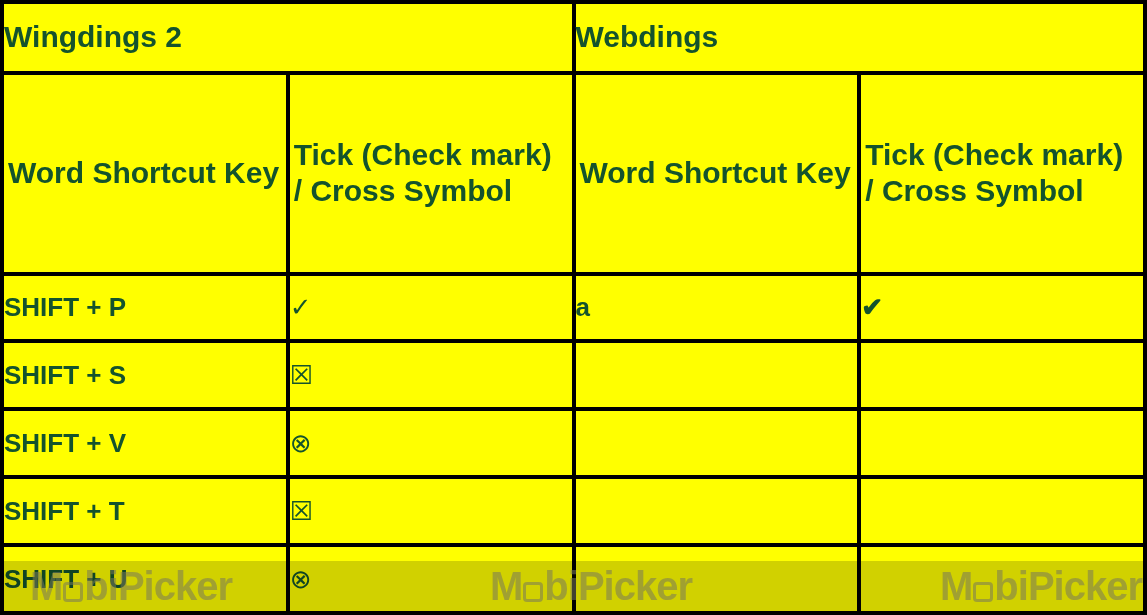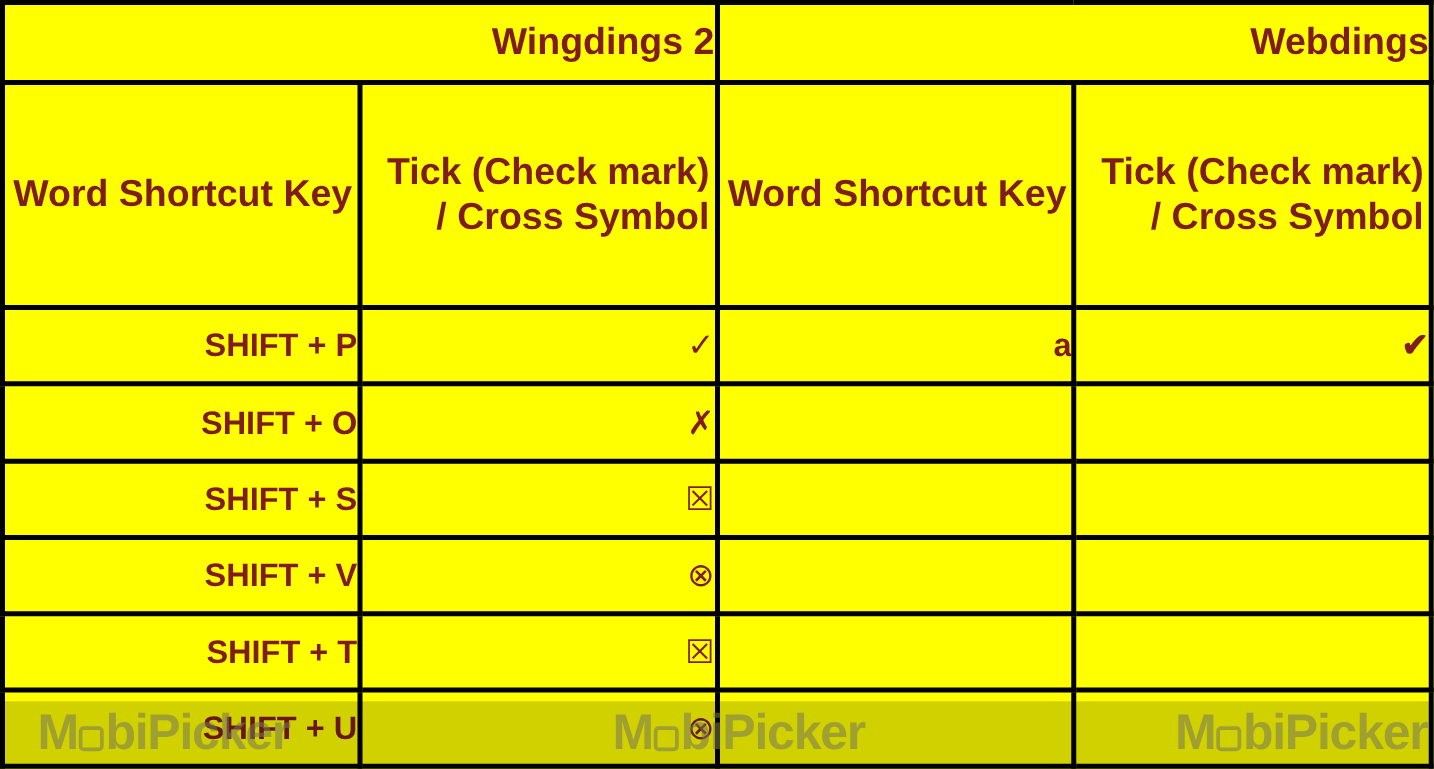--- a/index.html
+++ b/index.html
@@ -15,23 +15,23 @@
   }
   table {
     width: 100%;
     height: 100%;
     border-collapse: collapse;
     background: #ffff00;
     table-layout: fixed;
   }
   th, td {
     border: 4px solid #000;
-    text-align: right;
+    text-align: left;
     vertical-align: middle;
-    color: #7f1d1d;
+    color: #14532d;
   }
   .font-header {
     font-size: 30px;
     height: 46px;
   }
   .col-header {
     font-size: 30px;
     line-height: 1.2;
     padding: 6px 4px;
     height: 130px;
@@ -93,26 +93,20 @@
     <th class="col-header">Word Shortcut Key</th>
     <th class="col-header">Tick (Check mark) / Cross Symbol</th>
   </tr>
   <tr class="data-row">
     <td>SHIFT + P</td>
     <td class="sym">✓</td>
     <td>a</td>
     <td class="sym-bold">✔</td>
   </tr>
   <tr class="data-row">
-    <td>SHIFT + O</td>
-    <td class="sym">✗</td>
-    <td></td>
-    <td class="sym"></td>
-  </tr>
-  <tr class="data-row">
     <td>SHIFT + S</td>
     <td class="sym">☒</td>
     <td></td>
     <td class="sym"></td>
   </tr>
   <tr class="data-row">
     <td>SHIFT + V</td>
     <td class="sym">⊗</td>
     <td></td>
     <td class="sym"></td>

